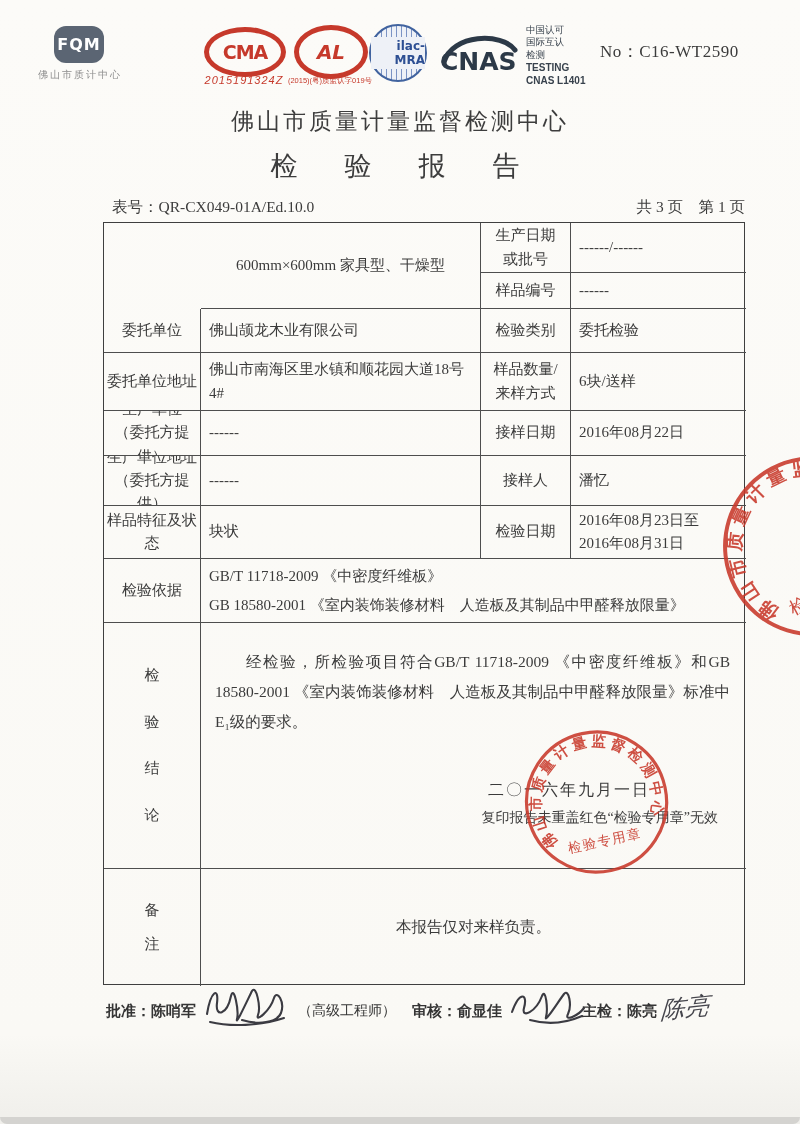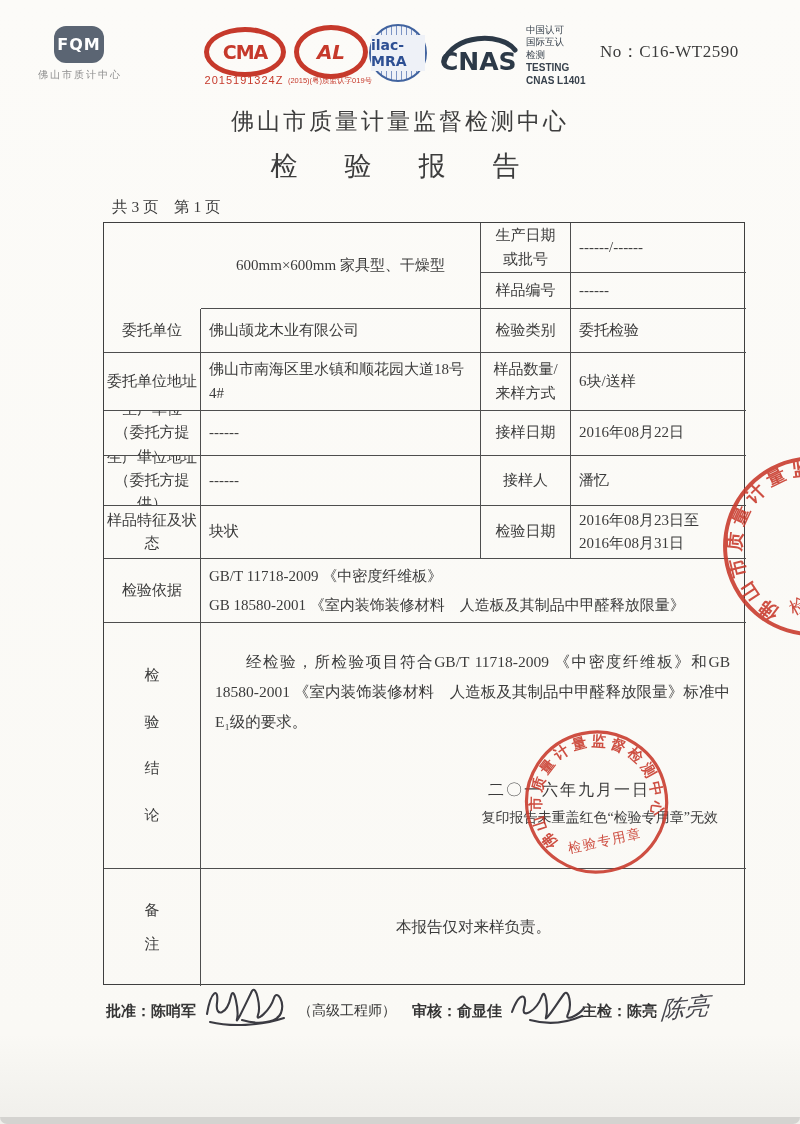--- a/index.html
+++ b/index.html
@@ -16,32 +16,32 @@
   .topbar{position:absolute;left:0;top:0;width:100%;height:100px;}
   .fqm{position:absolute;left:54px;top:26px;width:50px;height:37px;background:#5b6573;
     border-radius:12px;display:flex;align-items:center;justify-content:center;
     color:#fff;font-family:"DejaVu Sans",sans-serif;font-weight:bold;font-size:16px;letter-spacing:1px;}
   .fqm-cap{position:absolute;left:30px;top:68px;width:100px;text-align:center;
     font-size:10px;color:#8d8d8d;letter-spacing:2px;font-family:"Liberation Sans",sans-serif;}
   .cma{position:absolute;left:204px;top:27px;width:72px;height:40px;border:5px solid #c6392b;
     border-radius:50%;display:flex;align-items:center;justify-content:center;
     color:#c6392b;font-family:"DejaVu Sans",sans-serif;font-weight:bold;font-size:19px;letter-spacing:-1px;}
   .cma-cap{position:absolute;left:196px;top:74px;width:96px;text-align:center;color:#c6392b;
-    font-size:11px;letter-spacing:1px;font-family:"Liberation Sans",sans-serif;}
+    font-size:11px;letter-spacing:1px;font-family:"Liberation Sans",sans-serif;font-style:italic;}
   .cal{position:absolute;left:294px;top:25px;width:64px;height:44px;border:5px solid #c6392b;
     border-radius:50%;display:flex;align-items:center;justify-content:center;
     color:#c6392b;font-family:"DejaVu Sans",sans-serif;font-weight:bold;font-size:20px;font-style:italic;}
   .cal-cap{position:absolute;left:282px;top:76px;width:96px;text-align:center;color:#c6392b;
     font-size:7.5px;letter-spacing:0px;font-family:"Liberation Sans",sans-serif;white-space:nowrap;}
   .ilac{position:absolute;left:369px;top:24px;width:54px;height:54px;border-radius:50%;
     border:2px solid #41639f;
     background:repeating-linear-gradient(90deg,#7b93c4 0 1.5px,#eef1f7 1.5px 5px);
     display:flex;align-items:center;justify-content:center;}
-  .ilac-band{background:#eef1f7;width:100%;text-align:left;padding:2px 0;
-    color:#2d4f93;font-family:"DejaVu Sans",sans-serif;font-weight:bold;font-size:14px;}
+  .ilac-band{background:#eef1f7;width:100%;text-align:right;padding:2px 0;
+    color:#2d4f93;font-family:"DejaVu Sans",sans-serif;font-weight:bold;font-size:12px;}
   .cnas{position:absolute;left:436px;top:30px;width:84px;height:50px;}
   .cnas-cap{position:absolute;left:526px;top:24px;color:#38424d;
     font-family:"Liberation Sans",sans-serif;font-size:9.5px;line-height:1.3;}
   .cnas-cap .b{font-weight:bold;font-size:10px;}
   .report-no{position:absolute;left:600px;top:40px;font-size:17px;letter-spacing:.5px;color:#3c3c3c;}
   
   .org-title{position:absolute;left:0;top:106px;width:100%;text-align:center;
     font-size:23px;letter-spacing:3px;color:#3d3d3d;}
   .doc-title{position:absolute;left:0;top:148px;width:100%;text-align:center;
     font-size:27px;letter-spacing:10px;color:#3d3d3d;}
@@ -124,20 +124,21 @@
 
     <div class="report-no">
       <span>No：</span><span>C16-WT2590</span>
     </div>
   </div>
 
   <div class="org-title">佛山市质量计量监督检测中心</div>
   <div class="doc-title">检　验　报　告</div>
 
   <div class="meta-line">
+    <span><span>表号：</span><span>QR-CX049-01A/Ed.10.0</span></span>
     <span>共 3 页　第 1 页</span>
   </div>
 
   <div class="rtable">
 
     <div class="cell val center" style="grid-column:2;grid-row:1/3;gap:37px;">
       <div>阻燃密度板</div>
         <div>600mm×600mm 家具型、干燥型</div>
         <div>颉龙　------</div>
     </div>

